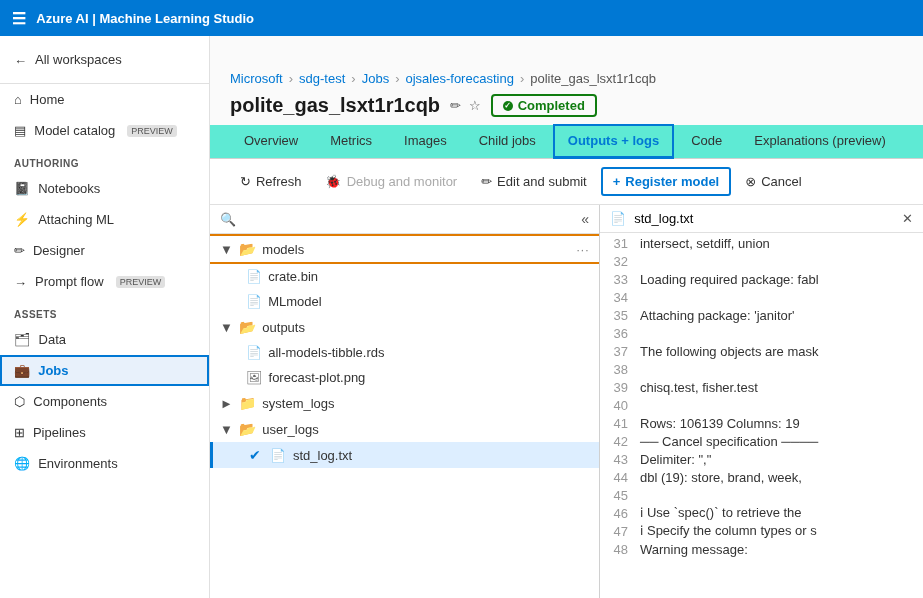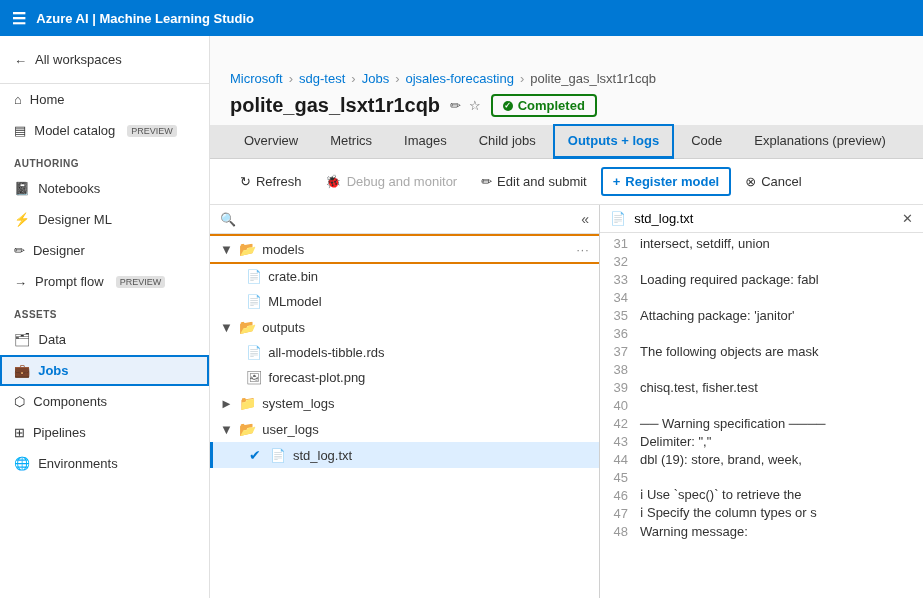--- a/index.html
+++ b/index.html
@@ -119,21 +119,21 @@
     .status-badge .dot { width: 10px; height: 10px; border-radius: 50%; background: #107c10; display: flex; align-items: center; justify-content: center; color: white; font-size: 8px; }
 
     
     .tabs-row {
       display: flex;
       align-items: center;
       border-bottom: 1px solid #d0d0d0;
       padding: 0 20px;
       gap: 4px;
       flex-shrink: 0;
-      background: #e5e5e5;
+      background: #5eead4;
     }
     .tab {
       padding: 8px 14px;
       cursor: pointer;
       color: #333;
       border-bottom: 2px solid transparent;
       font-size: 13px;
     }
     .tab.active {
       color: #0078d4;
@@ -299,21 +299,21 @@
       <span class="badge">PREVIEW</span>
     </div>
 
     <div class="sidebar-section-label">Authoring</div>
     <div class="sidebar-item">
       <span>📓</span>
       <span>Notebooks</span>
     </div>
     <div class="sidebar-item">
       <span>⚡</span>
-      <span>Designer ML</span>
+      <span>Attaching ML</span>
     </div>
     <div class="sidebar-item">
       <span>✏</span>
       <span>Designer</span>
     </div>
     <div class="sidebar-item">
       <span>→</span>
       <span>Prompt flow</span>
       <span class="badge">PREVIEW</span>
     </div>
@@ -514,22 +514,26 @@
             </div>
             <div class="log-row">
               <span class="line-num">39</span>
               <span class="log-text">    chisq.test, fisher.test</span>
             </div>
             <div class="log-row">
               <span class="line-num">40</span>
               <span class="log-text"></span>
             </div>
             <div class="log-row">
+              <span class="line-num">41</span>
+              <span class="log-text">Rows: 106139 Columns: 19</span>
+            </div>
+            <div class="log-row">
               <span class="line-num">42</span>
-              <span class="log-text">── Warning specification ────</span>
+              <span class="log-text">── Cancel specification ────</span>
             </div>
             <div class="log-row">
               <span class="line-num">43</span>
               <span class="log-text">Delimiter: ","</span>
             </div>
             <div class="log-row">
               <span class="line-num">44</span>
               <span class="log-text">dbl (19): store, brand, week,</span>
             </div>
             <div class="log-row">

